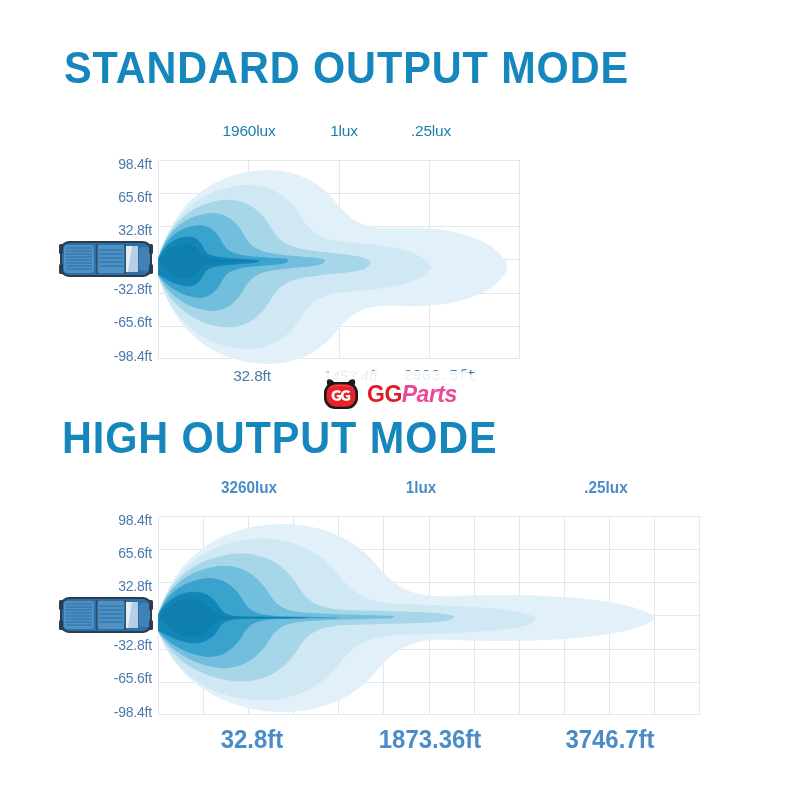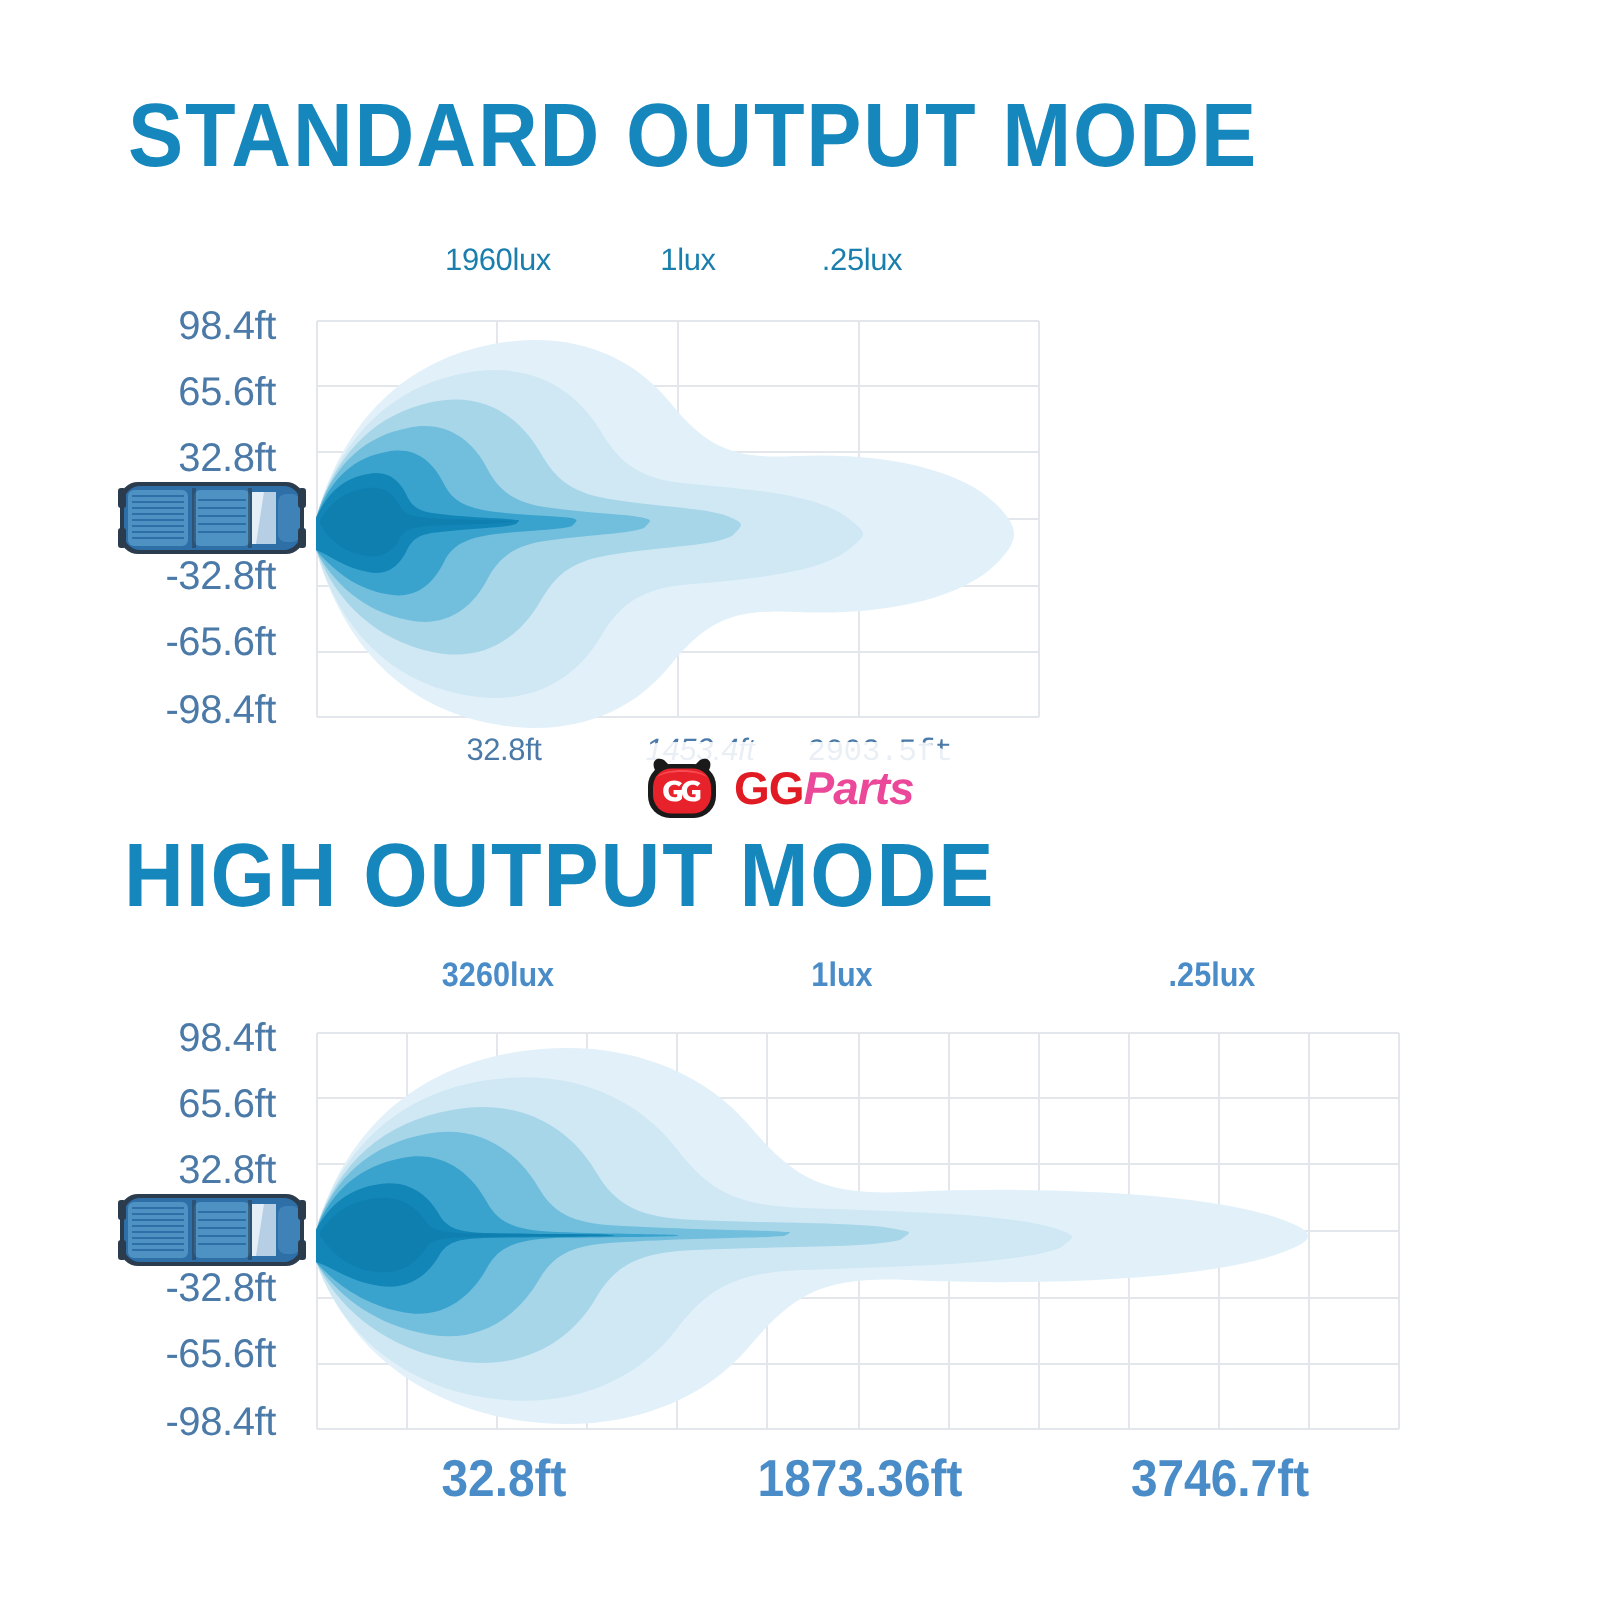--- a/index.html
+++ b/index.html
@@ -92,22 +92,22 @@
   .y-labels {
     position: absolute;
     width: 60px;
     text-align: right;
   }
   #y-labels-standard { left: 92px; top: 38px; height: 199px; }
   #y-labels-high     { left: 92px; top: 38px; height: 199px; }
 
   .y-label {
     position: absolute;
-    right: 14px;
-    font-size: 20px;
+    right: 0;
+    font-size: 14px;
     color: #4b7aa8;
     white-space: nowrap;
     transform: translateY(-50%);
     letter-spacing: -0.2px;
   }
 
   
   .lux-row { position: absolute; left: 0; top: 0; width: 800px; height: 24px; }
   .lux-label {
     position: absolute;

